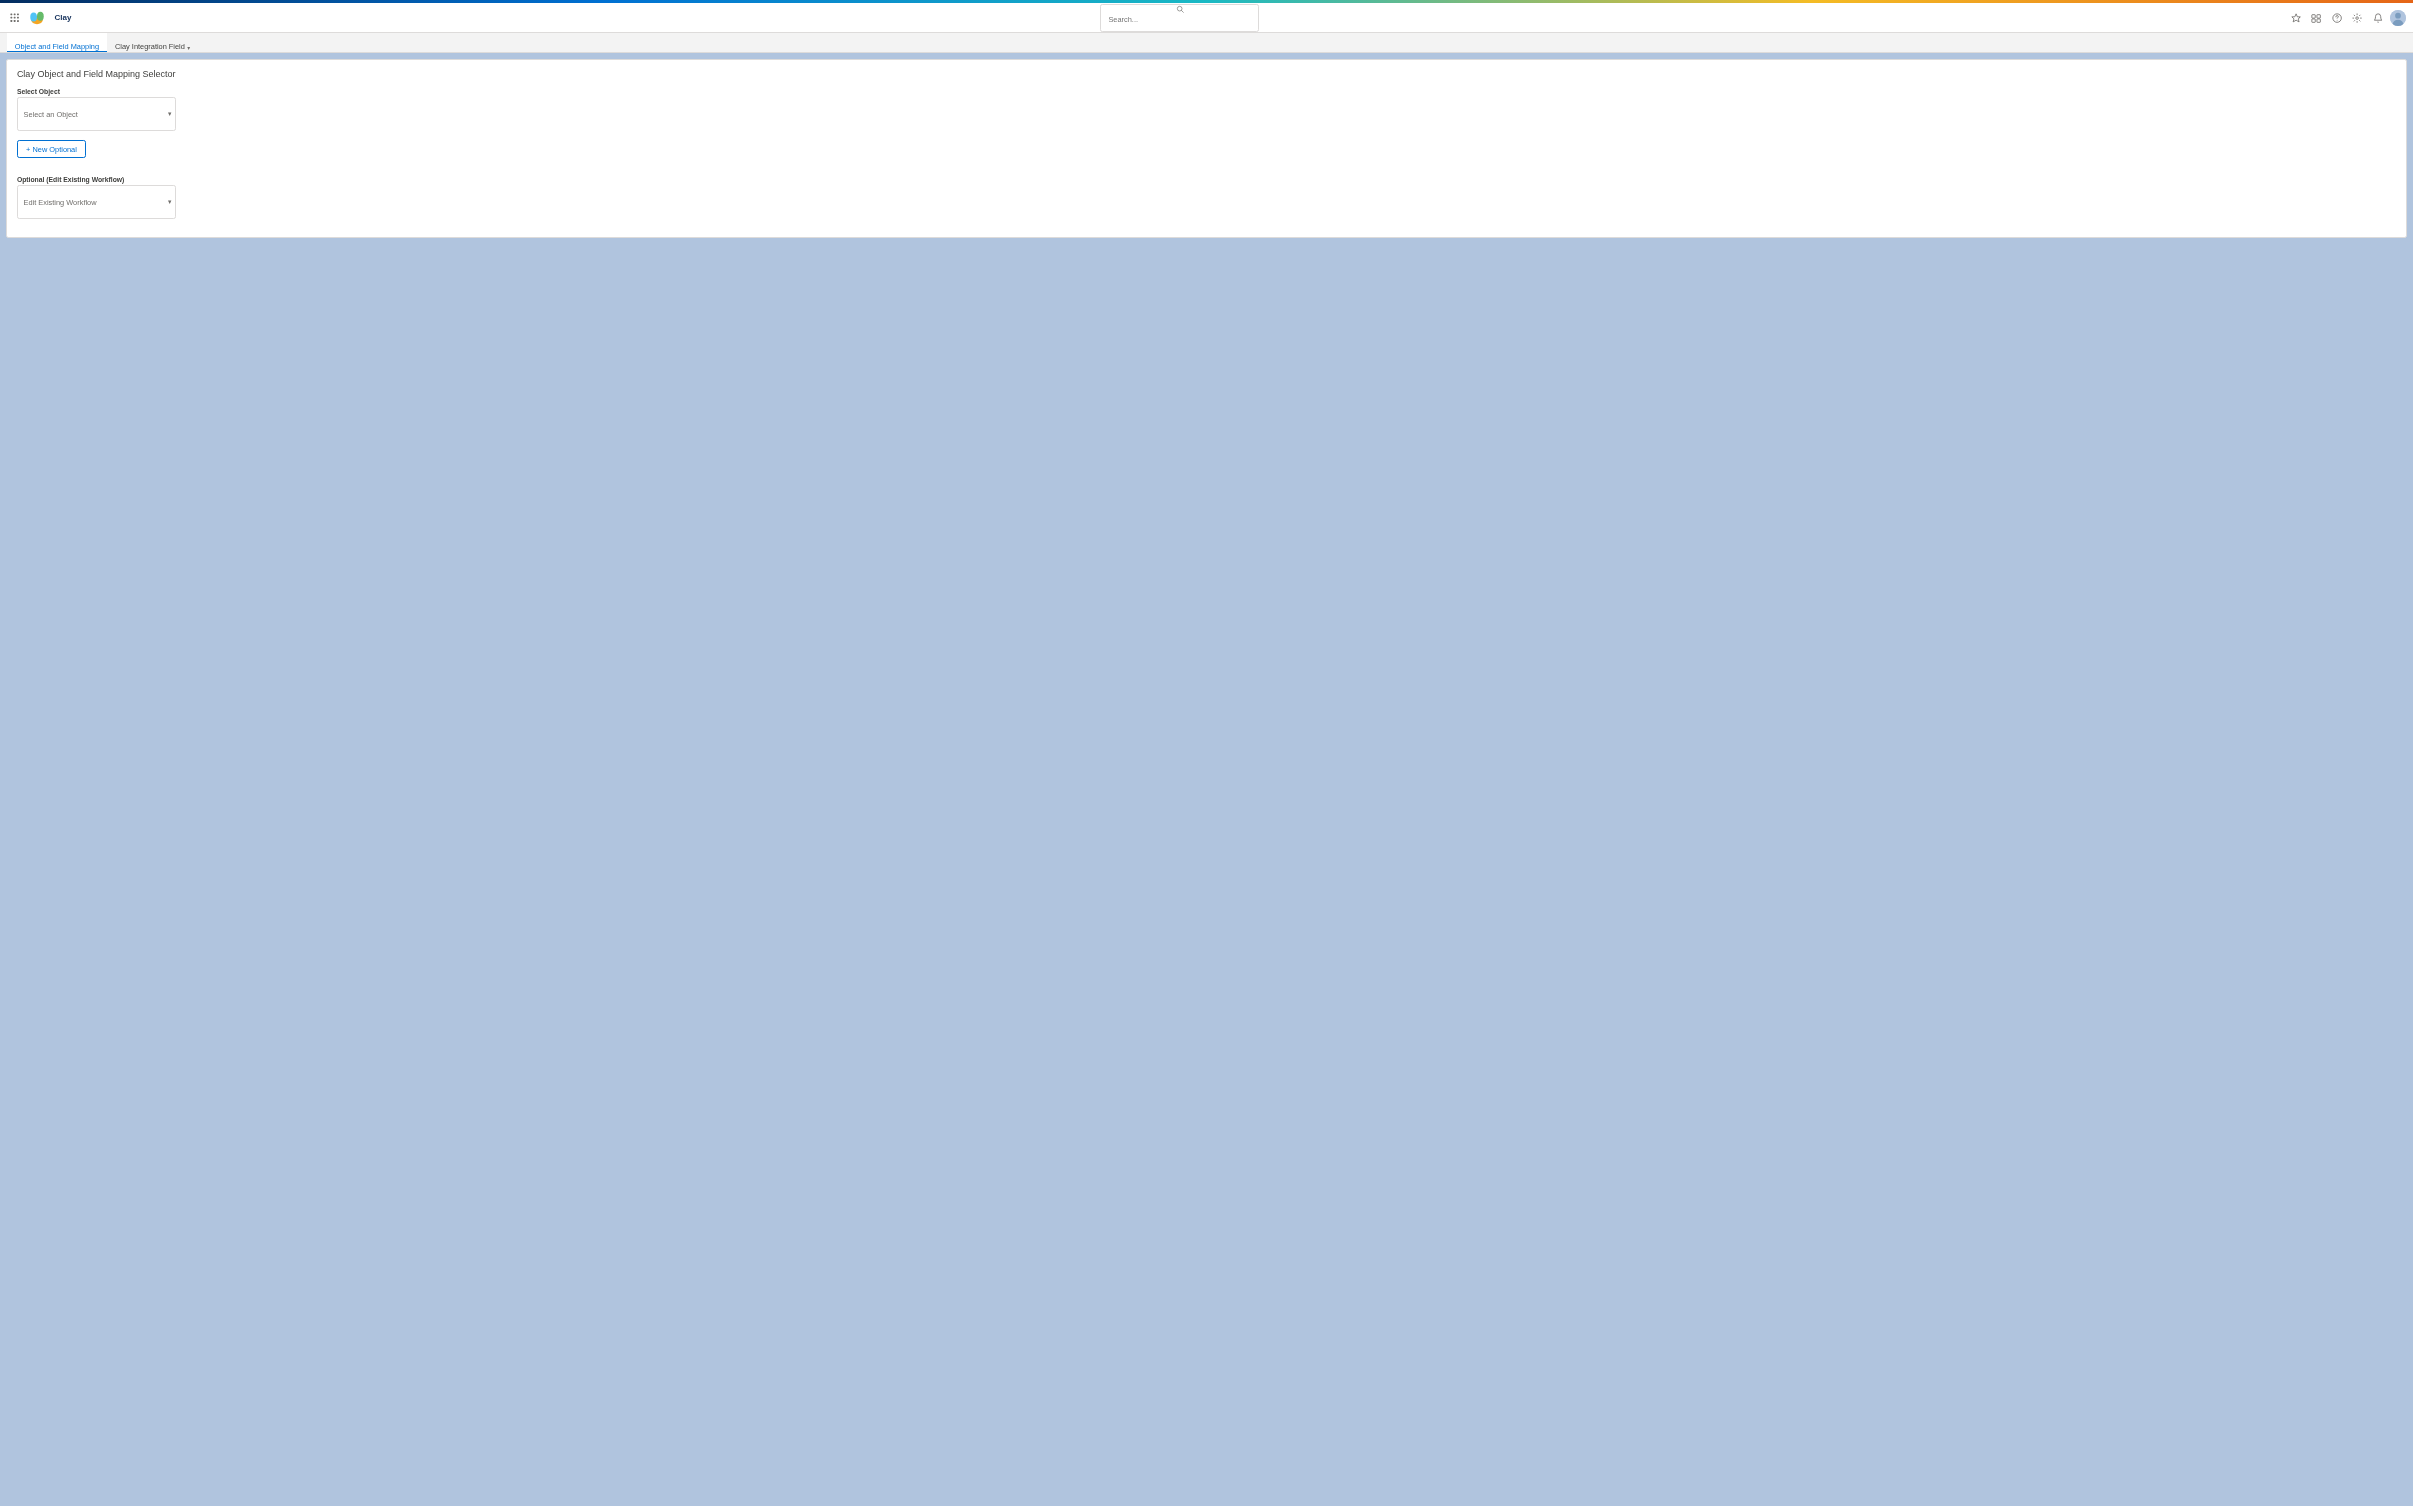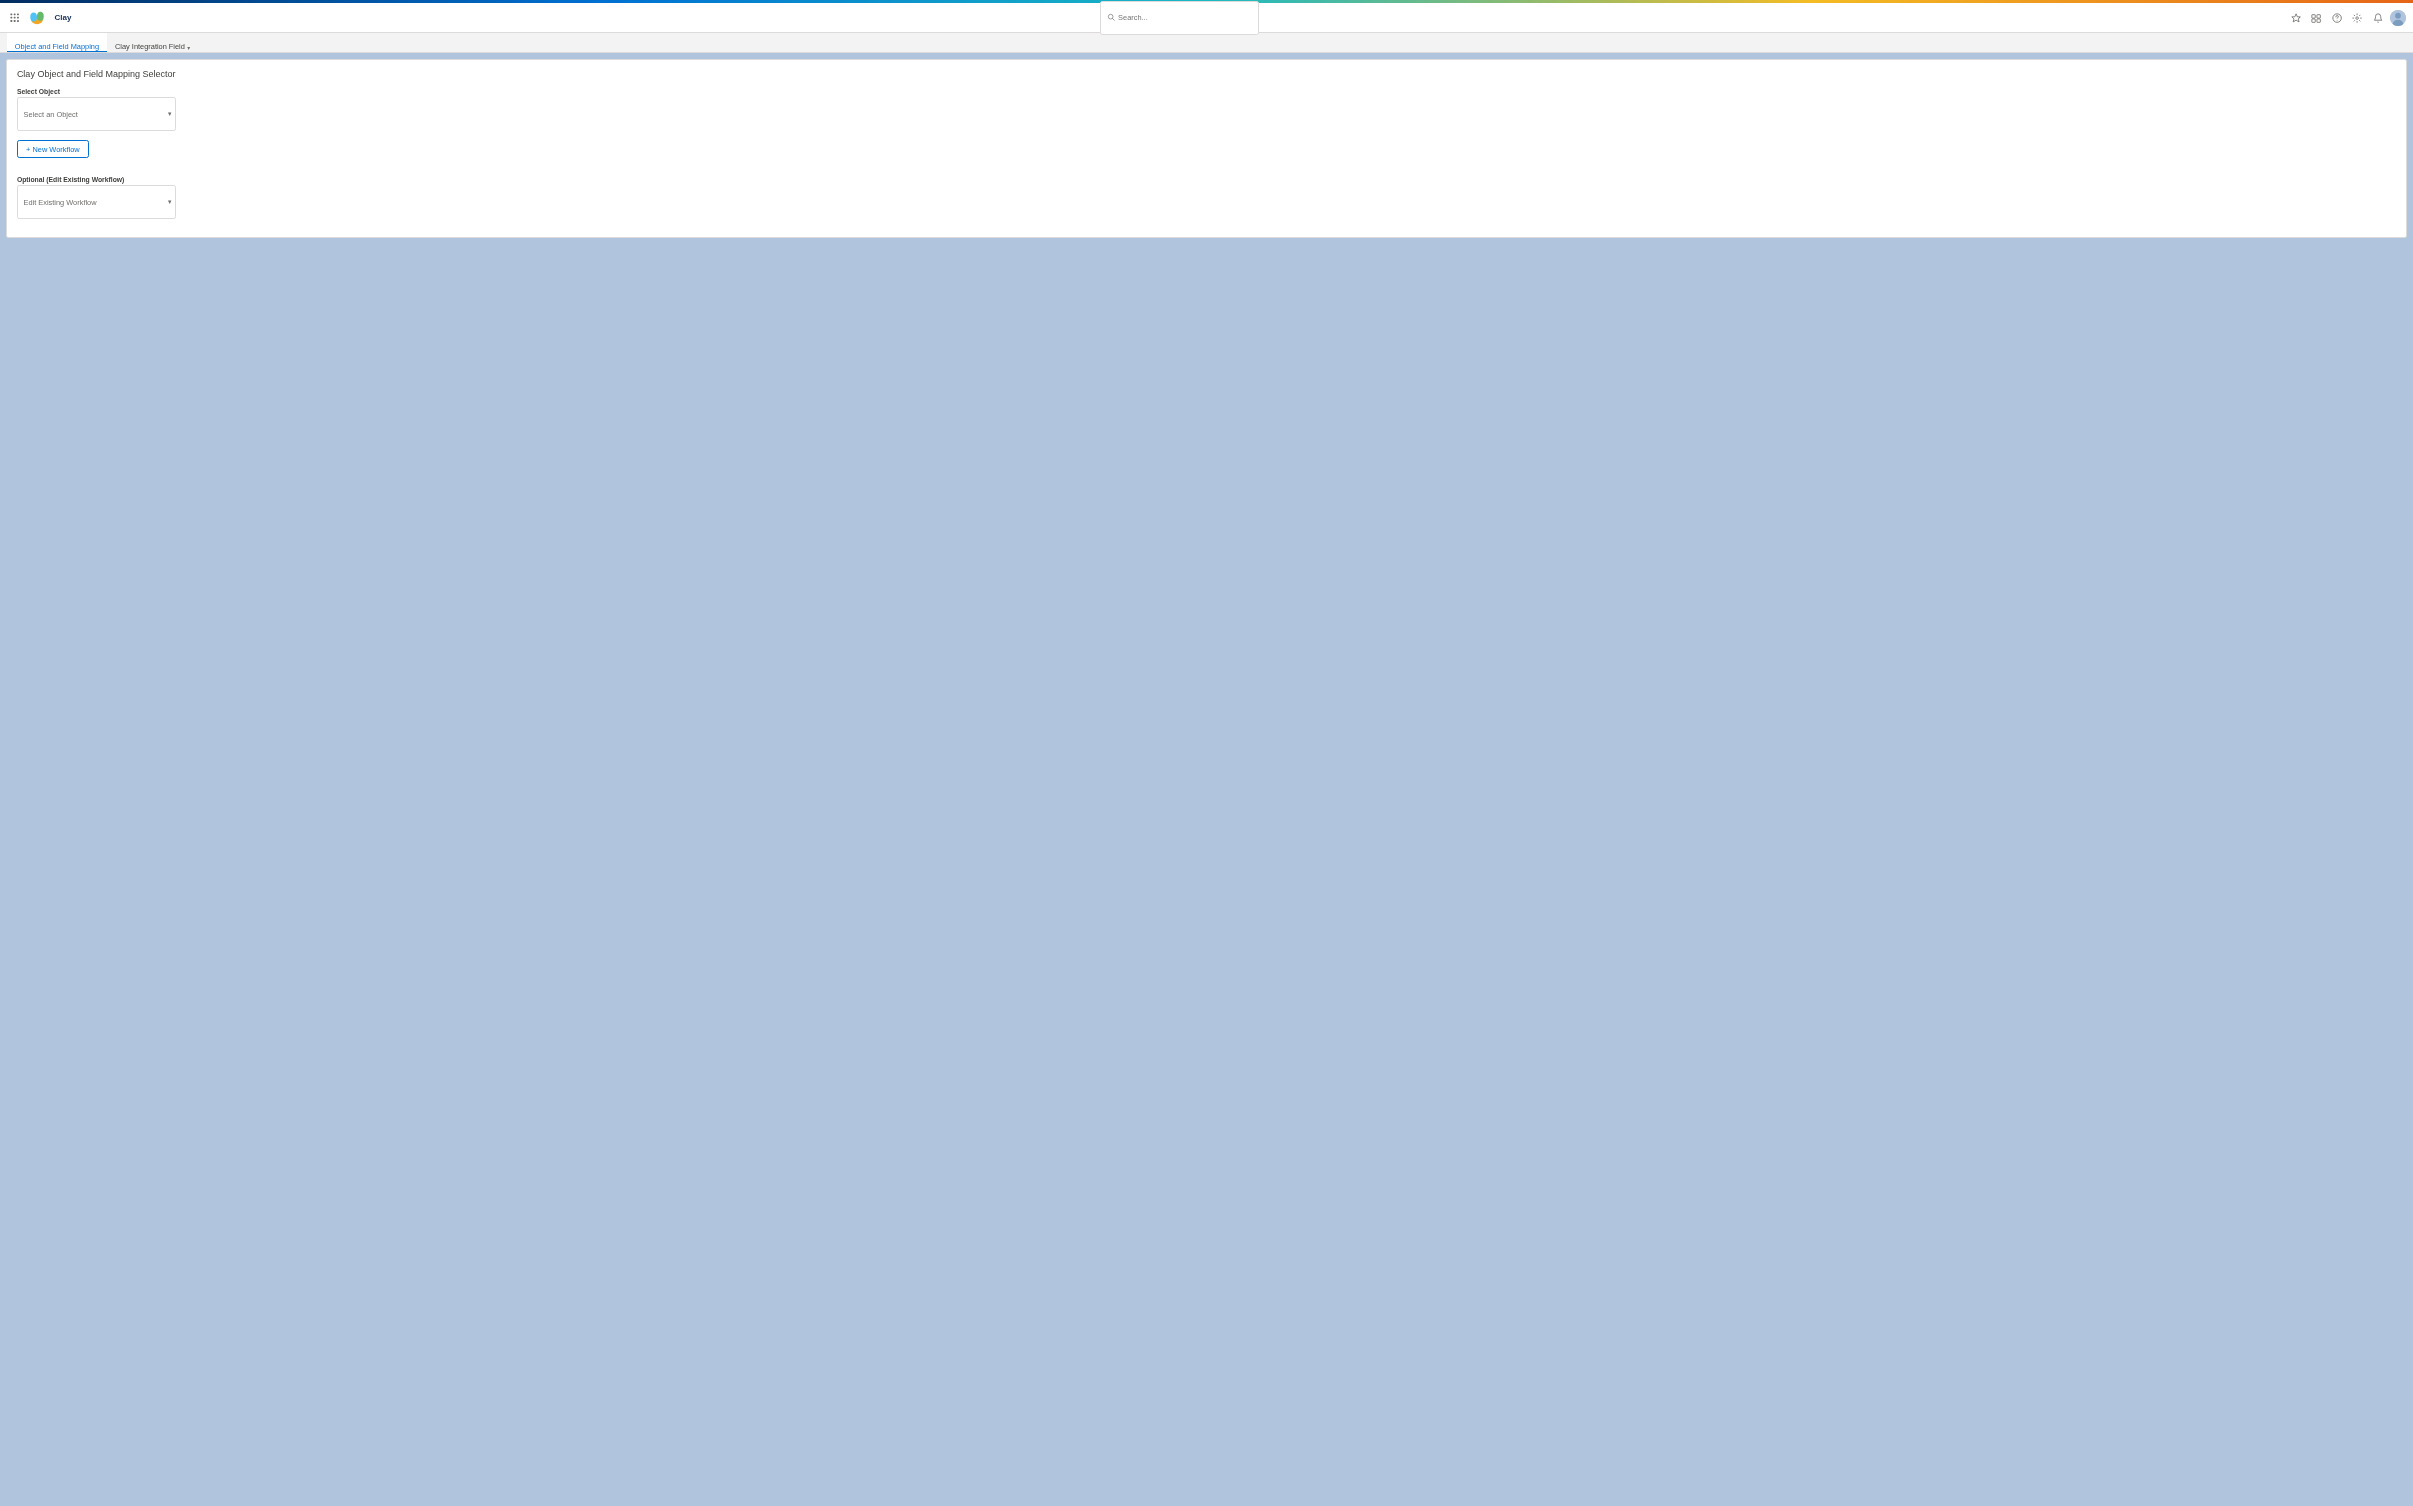--- a/index.html
+++ b/index.html
@@ -60,23 +60,24 @@
       display: flex;
       justify-content: center;
     }
 
     .search-box {
       display: flex;
       align-items: center;
       border: 0.6px solid #dddbda;
       border-radius: 2.3px;
       padding: 0 5.7px;
-      height: 34px;
+      height: 28px;
       width: 159px;
       background: #fff;
+      flex-direction: column;
     }
 
     .search-box input {
       border: none;
       outline: none;
       font-size: 7.4px;
       color: #3e3e3c;
       width: 100%;
       margin-left: 3.4px;
       background: transparent;
@@ -352,21 +353,21 @@
         <select>
           <option value="">Select an Object</option>
         </select>
         <span class="select-arrow">▾</span>
       </div>
     </div>
 
     <div class="form-group">
       <button class="btn-new-workflow">
         <span>+</span>
-        <span> New Workflow</span>
+        <span> New Optional</span>
       </button>
     </div>
 
     <div class="form-group">
       <label class="optional-label">Optional (Edit Existing Workflow)</label>
       <div class="select-wrapper">
         <select>
           <option value="">Edit Existing Workflow</option>
         </select>
         <span class="select-arrow">▾</span>

